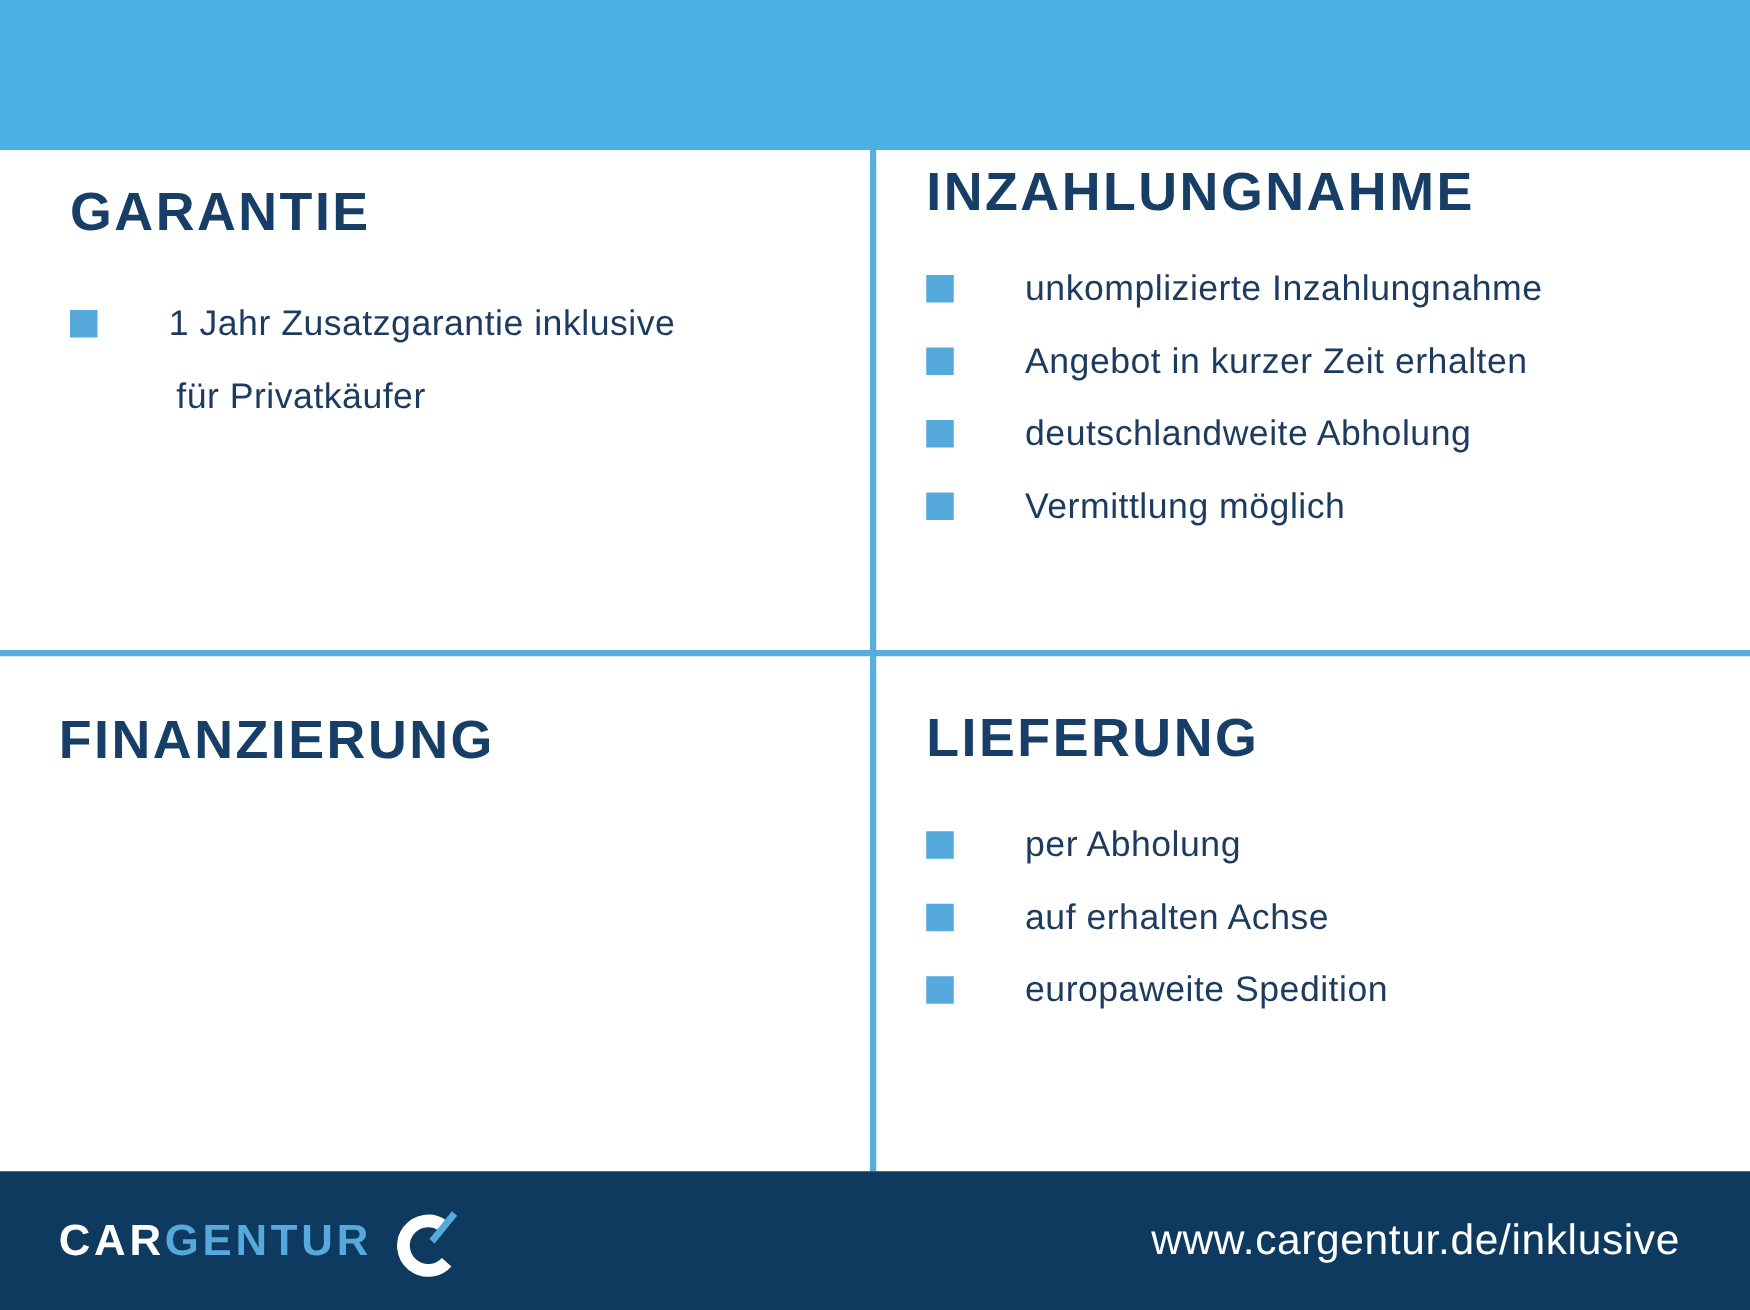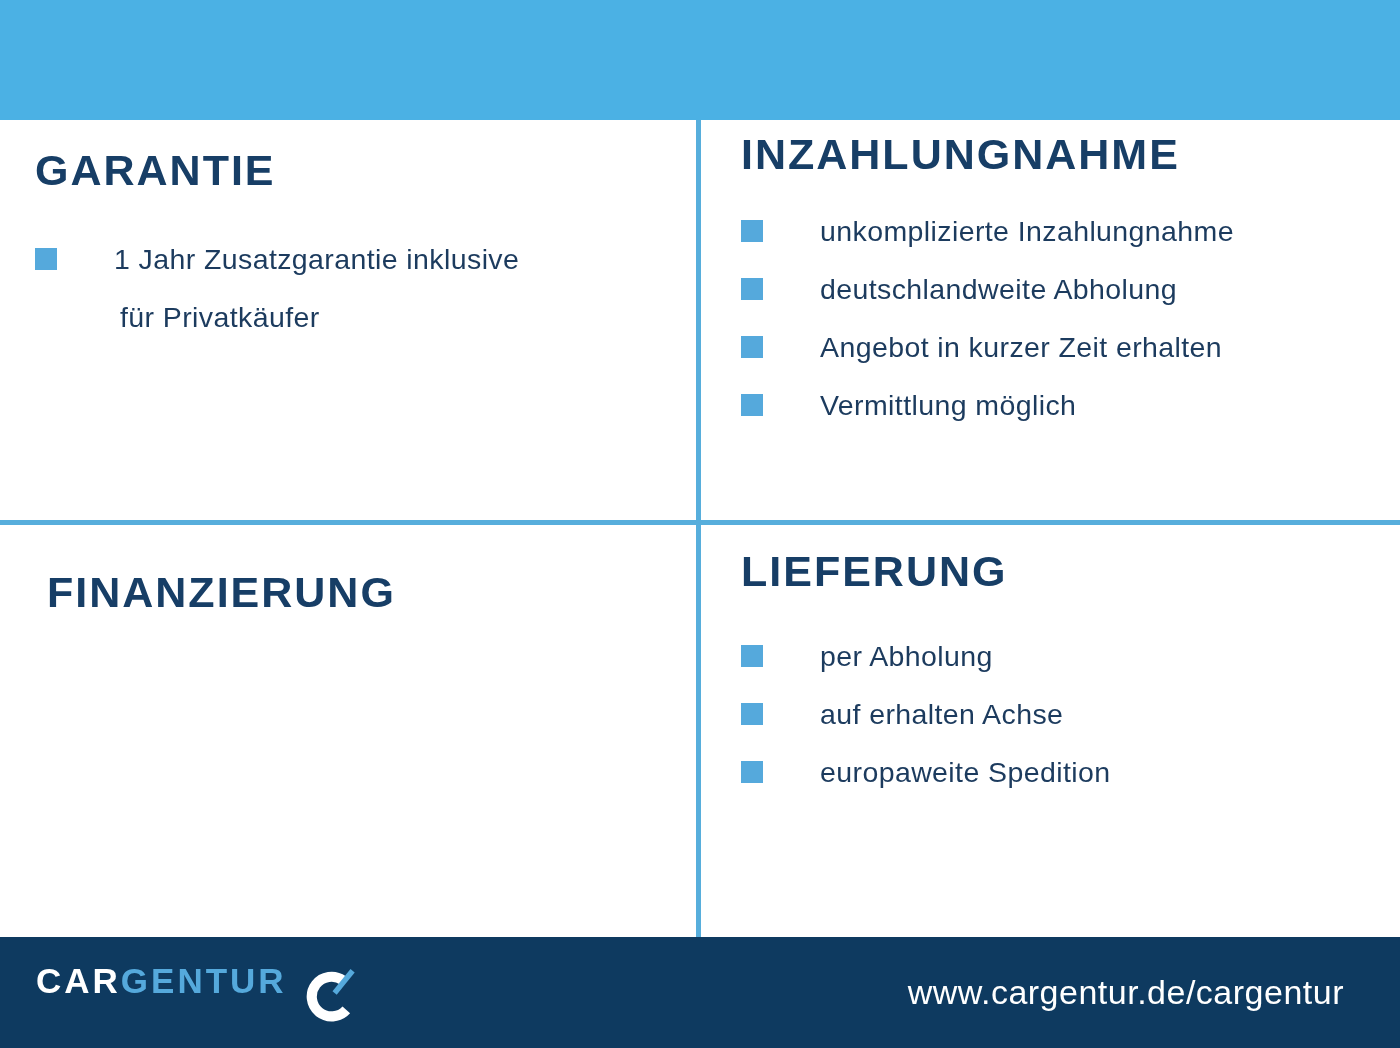--- a/index.html
+++ b/index.html
@@ -37,24 +37,24 @@
     width: 5px; height: 817px;
     background: #57AEDC;
   }
   .hdiv {
     position: absolute;
     left: 0; top: 400px;
     width: 1400px; height: 5px;
     background: #57AEDC;
   }
   .quad { position: absolute; box-sizing: border-box; }
-  .quad.tl { left: 0;    top: 0;     width: 696px; height: 400px; padding: 26px 20px 0 35px; }
+  .quad.tl { left: 0;    top: 0;     width: 696px; height: 400px; padding: 26px 20px 0 56px; }
   .quad.tr { left: 701px; top: 0;    width: 699px; height: 400px; padding: 10px 20px 0 40px; }
   .quad.bl { left: 0;    top: 405px; width: 580px; height: 412px; padding: 43px 20px 0 47px; }
-  .quad.br { left: 701px; top: 405px; width: 699px; height: 392px; padding: 22px 20px 0 40px; }
+  .quad.br { left: 701px; top: 405px; width: 699px; height: 392px; padding: 42px 20px 0 40px; }
 
   .quad h2 {
     margin: 0;
     font-size: 43px;
     line-height: 1.12;
     font-weight: 700;
     letter-spacing: 2px;
     color: #173E66;
   }
   .items {
@@ -91,22 +91,22 @@
   .footer {
     position: absolute;
     left: 0; top: 937px;
     width: 1400px; height: 111px;
     background: #0E3A60;
     display: flex;
     align-items: center;
   }
   .logo {
     display: flex;
-    align-items: flex-start;
-    margin-left: 36px;
+    align-items: center;
+    margin-left: 47px;
   }
   .logo .wordmark {
     font-size: 35px;
     font-weight: 700;
     letter-spacing: 3px;
     line-height: 1;
   }
   .logo .car { color: #ffffff; }
   .logo .gentur { color: #55A9DC; }
   .logo .mark {
@@ -148,27 +148,27 @@
       <ul class="items">
         <li class="item">
           <span class="bullet"></span>
           <span class="text">
             <span class="ln">unkomplizierte Inzahlungnahme</span>
           </span>
         </li>
         <li class="item">
           <span class="bullet"></span>
           <span class="text">
+            <span class="ln">Angebot in kurzer Zeit erhalten</span>
+          </span>
+        </li>
+        <li class="item">
+          <span class="bullet"></span>
+          <span class="text">
             <span class="ln">deutschlandweite Abholung</span>
-          </span>
-        </li>
-        <li class="item">
-          <span class="bullet"></span>
-          <span class="text">
-            <span class="ln">Angebot in kurzer Zeit erhalten</span>
           </span>
         </li>
         <li class="item">
           <span class="bullet"></span>
           <span class="text">
             <span class="ln">Vermittlung möglich</span>
           </span>
         </li>
       </ul>
     </section>
@@ -207,16 +207,16 @@
   </div>
 
   <footer class="footer">
     <div class="logo">
       <span class="wordmark"><span class="car">CAR</span><span class="gentur">GENTUR</span></span>
       <svg class="mark" width="60" height="60" viewBox="0 0 100 100">
         <path d="M 70 29 A 33 33 0 1 0 75.5 78" fill="none" stroke="#ffffff" stroke-width="17"></path>
         <line x1="56" y1="50" x2="86" y2="13" stroke="#55A9DC" stroke-width="9"></line>
       </svg>
     </div>
-    <div class="url">www.cargentur.de/cargentur</div>
+    <div class="url">www.cargentur.de/inklusive</div>
   </footer>
 
 </div>
 
 </body></html>

